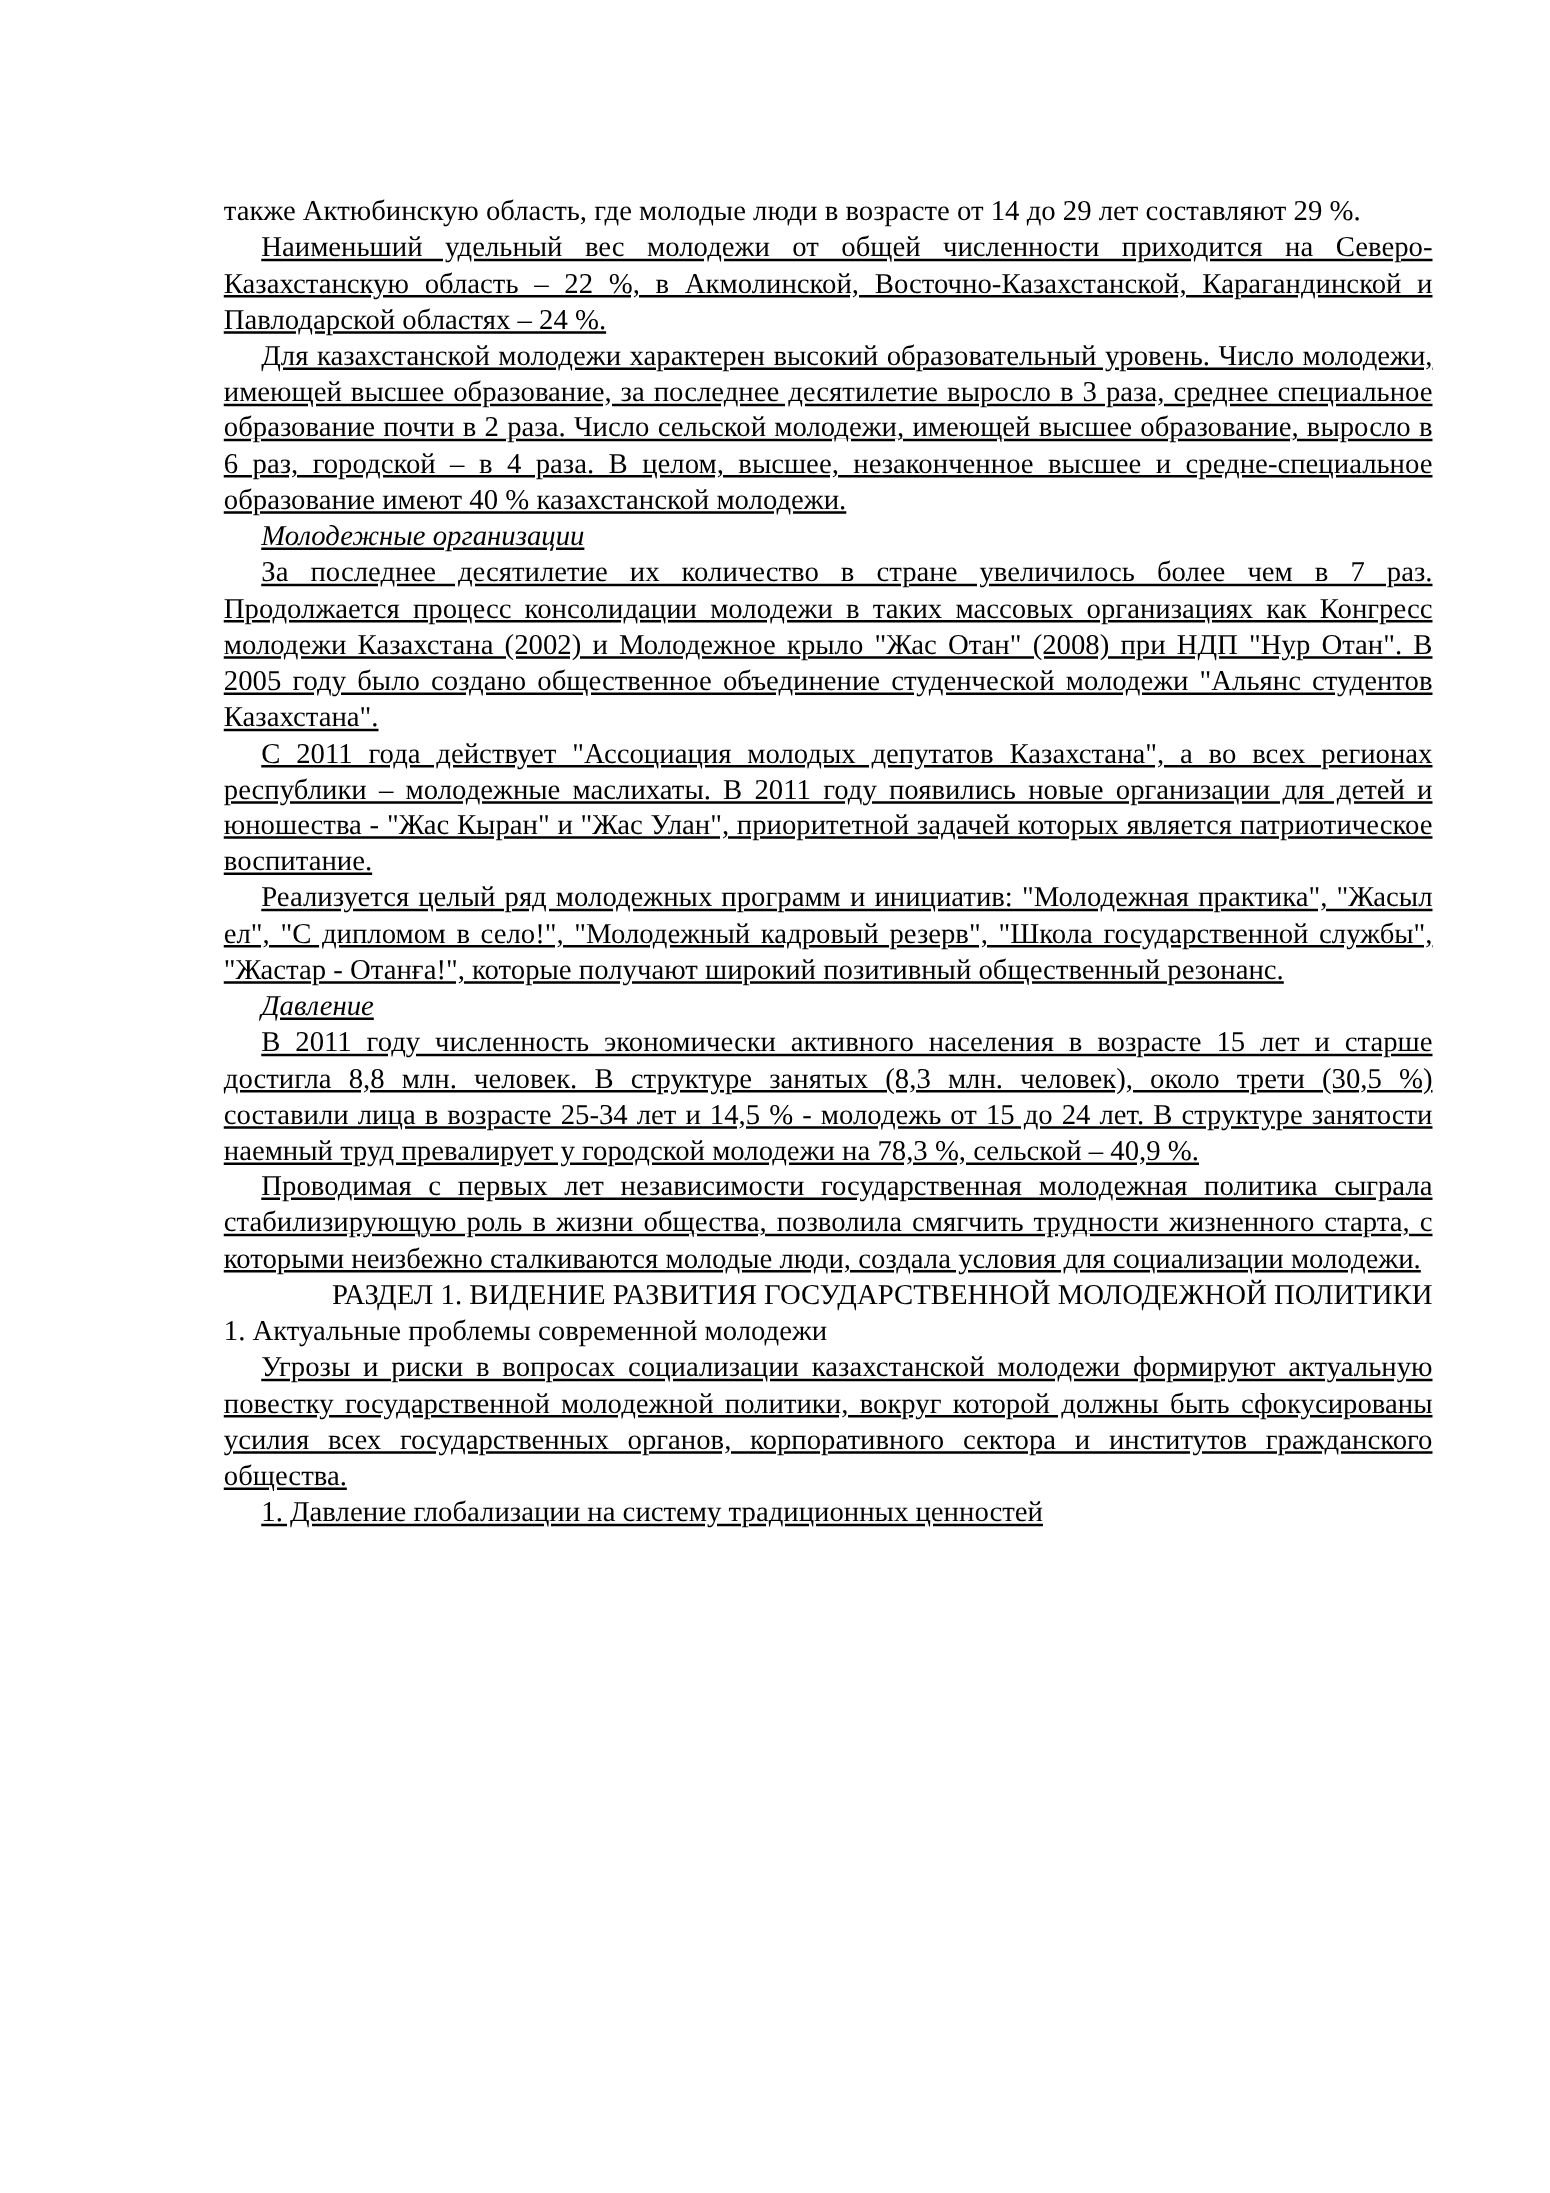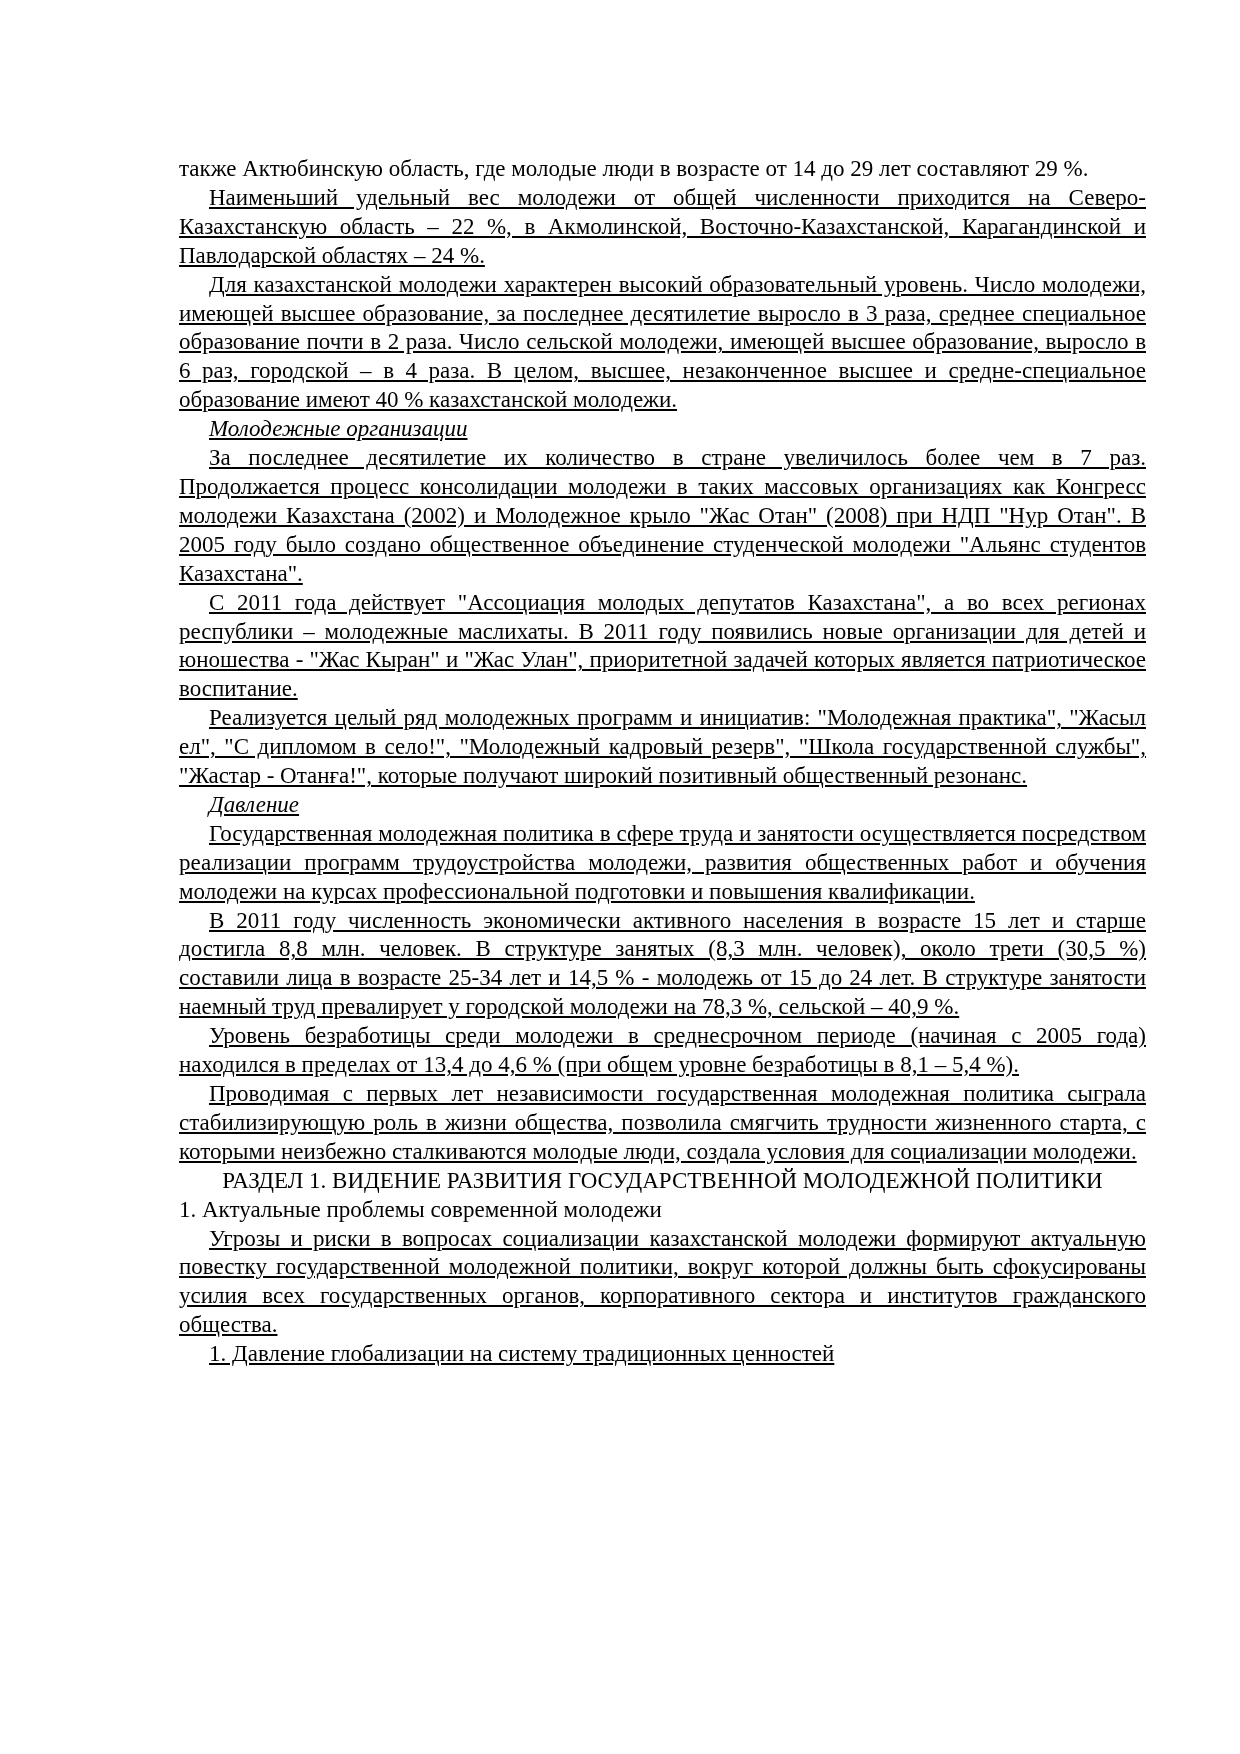--- a/index.html
+++ b/index.html
@@ -31,38 +31,36 @@
     padding: 0;
   }
   .content p.indent {
     text-indent: 30px;
     text-decoration: underline;
   }
   .content p.italic {
     font-style: italic;
   }
   .content p.section {
-    text-align: center;
+    text-align: right;
   }
 </style>
 </head>
 <body>
 
 <div class="page">
   <div class="content" id="document-body">
       <p class="para">также Актюбинскую область, где молодые люди в возрасте от 14 до 29 лет составляют 29 %.</p>
       <p class="para indent">Наименьший удельный вес молодежи от общей численности приходится на Северо-Казахстанскую область – 22 %, в Акмолинской, Восточно-Казахстанской, Карагандинской и Павлодарской областях – 24 %.</p>
       <p class="para indent">Для казахстанской молодежи характерен высокий образовательный уровень. Число молодежи, имеющей высшее образование, за последнее десятилетие выросло в 3 раза, среднее специальное образование почти в 2 раза. Число сельской молодежи, имеющей высшее образование, выросло в 6 раз, городской – в 4 раза. В целом, высшее, незаконченное высшее и средне-специальное образование имеют 40 % казахстанской молодежи.</p>
       <p class="para indent italic">Молодежные организации</p>
       <p class="para indent">За последнее десятилетие их количество в стране увеличилось более чем в 7 раз. Продолжается процесс консолидации молодежи в таких массовых организациях как Конгресс молодежи Казахстана (2002) и Молодежное крыло "Жас Отан" (2008) при НДП "Нур Отан". В 2005 году было создано общественное объединение студенческой молодежи "Альянс студентов Казахстана".</p>
       <p class="para indent">С 2011 года действует "Ассоциация молодых депутатов Казахстана", а во всех регионах республики – молодежные маслихаты. В 2011 году появились новые организации для детей и юношества - "Жас Кыран" и "Жас Улан", приоритетной задачей которых является патриотическое воспитание.</p>
       <p class="para indent">Реализуется целый ряд молодежных программ и инициатив: "Молодежная практика", "Жасыл ел", "С дипломом в село!", "Молодежный кадровый резерв", "Школа государственной службы", "Жастар - Отанға!", которые получают широкий позитивный общественный резонанс.</p>
       <p class="para indent italic">Давление</p>
-      <p class="para indent">Государственная молодежная политика в сфере труда и занятости осуществляется посредством реализации программ трудоустройства молодежи, развития общественных работ и обучения молодежи на курсах профессиональной подготовки и повышения квалификации.</p>
       <p class="para indent">В 2011 году численность экономически активного населения в возрасте 15 лет и старше достигла 8,8 млн. человек. В структуре занятых (8,3 млн. человек), около трети (30,5 %) составили лица в возрасте 25-34 лет и 14,5 % - молодежь от 15 до 24 лет. В структуре занятости наемный труд превалирует у городской молодежи на 78,3 %, сельской – 40,9 %.</p>
-      <p class="para indent">Уровень безработицы среди молодежи в среднесрочном периоде (начиная с 2005 года) находился в пределах от 13,4 до 4,6 % (при общем уровне безработицы в 8,1 – 5,4 %).</p>
       <p class="para indent">Проводимая с первых лет независимости государственная молодежная политика сыграла стабилизирующую роль в жизни общества, позволила смягчить трудности жизненного старта, с которыми неизбежно сталкиваются молодые люди, создала условия для социализации молодежи.</p>
       <p class="para section">РАЗДЕЛ 1. ВИДЕНИЕ РАЗВИТИЯ ГОСУДАРСТВЕННОЙ МОЛОДЕЖНОЙ ПОЛИТИКИ</p>
       <p class="para">1. Актуальные проблемы современной молодежи</p>
       <p class="para indent">Угрозы и риски в вопросах социализации казахстанской молодежи формируют актуальную повестку государственной молодежной политики, вокруг которой должны быть сфокусированы усилия всех государственных органов, корпоративного сектора и институтов гражданского общества.</p>
       <p class="para indent">1. Давление глобализации на систему традиционных ценностей</p>
     </div>
 </div>
 
 </body></html>

